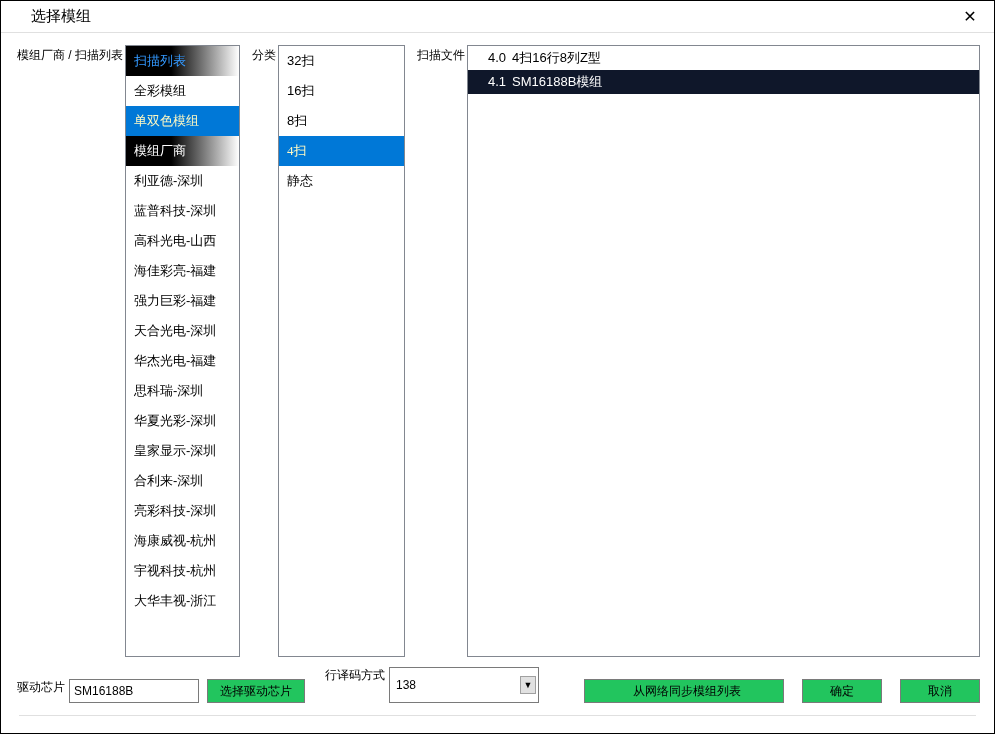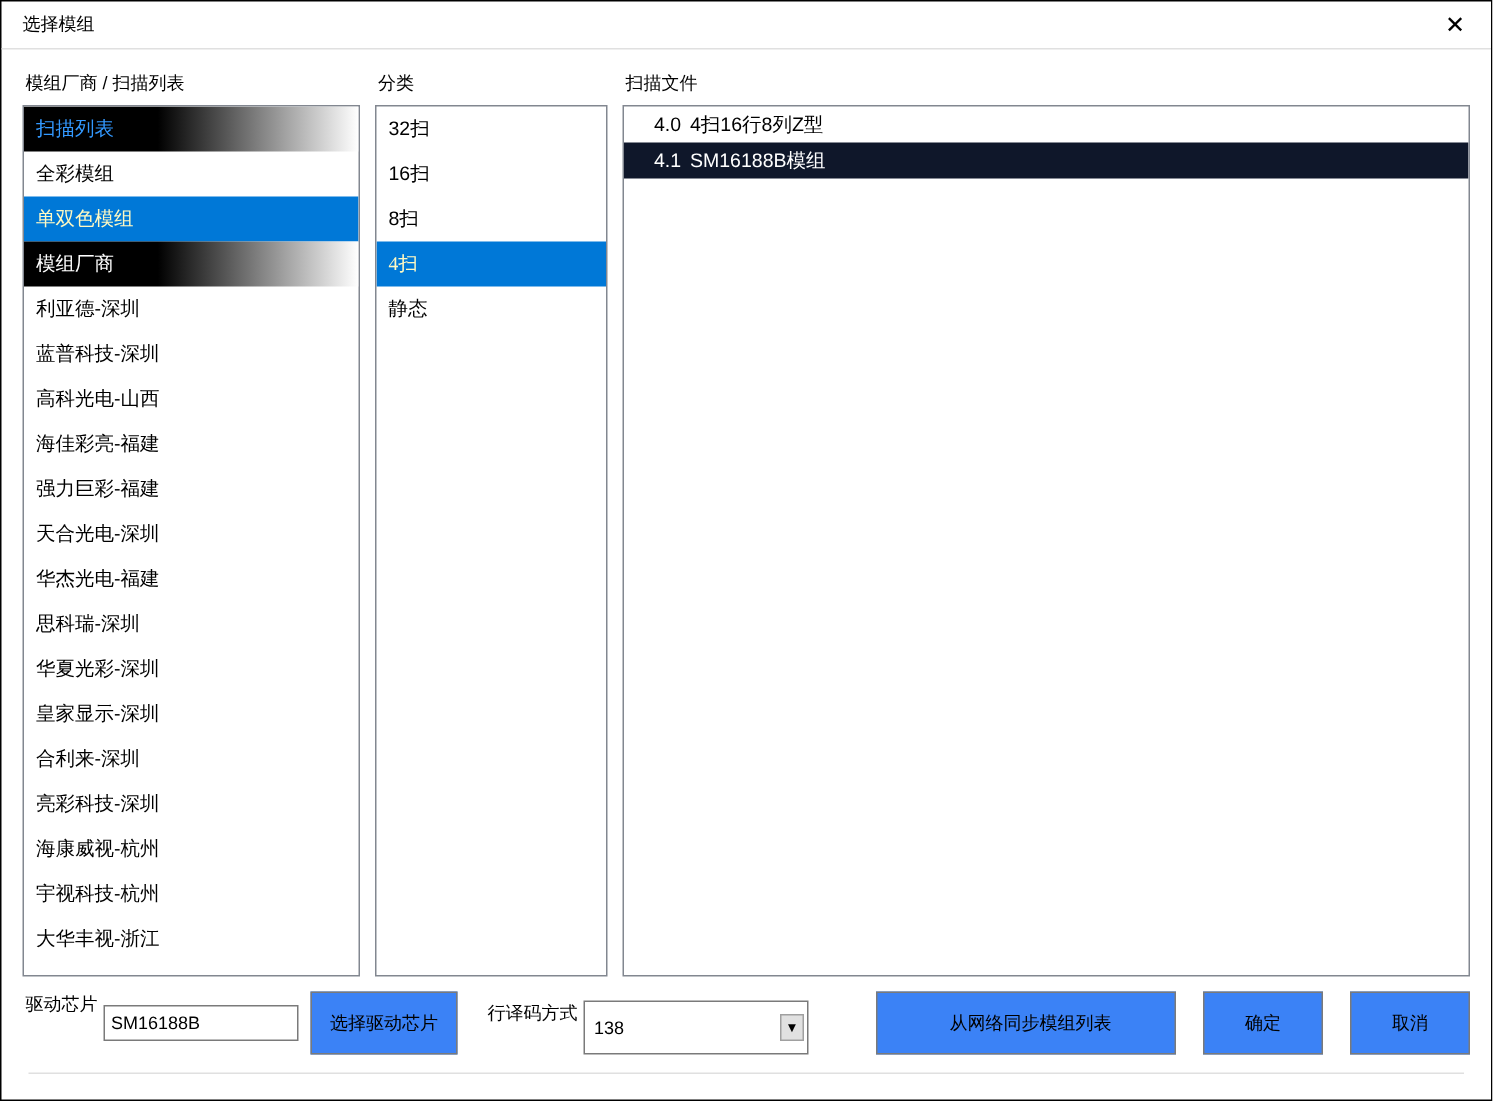--- a/index.html
+++ b/index.html
@@ -1,27 +1,27 @@
 <!DOCTYPE html>
 <html><head>
 <meta charset="utf-8">
 <style>
 * { box-sizing: border-box; margin: 0; padding: 0; }
 body { font-family: "Microsoft YaHei", "SimSun", sans-serif; font-size: 12px; background: #fff; color: #000; }
 
 .window { width: 995px; height: 734px; border: 1px solid #000; background: #fff; position: relative; display: flex; flex-direction: column; }
 
 .titlebar { height: 32px; display: flex; align-items: center; padding: 0 10px 0 14px; border-bottom: 1px solid #e0e0e0; }
-.titlebar .title { flex: 1; font-size: 12px; }
+.titlebar .title { flex: 1; font-size: 15px; margin-left: 16px; }
 .titlebar .close { width: 28px; height: 28px; display: flex; align-items: center; justify-content: center; font-size: 16px; cursor: default; }
 
 .content { flex: 1; padding: 12px 14px 0 14px; display: flex; flex-direction: column; }
 .columns { flex: 1; display: flex; gap: 10px; min-height: 0; }
 
-.col { display: flex; flex-direction: column; min-height: 0; }
+.col { display: flex; min-height: 0; }
 .col-left { width: 225px; }
 .col-mid { width: 155px; }
 .col-right { flex: 1; }
 
 .col-header { font-size: 12px; padding: 2px 2px 6px 2px; }
 
 .listbox { flex: 1; border: 1px solid #828790; background: #fff; overflow-y: scroll; overflow-x: hidden; }
 .listbox.noscroll { overflow-y: hidden; }
 
 .listbox::-webkit-scrollbar { width: 17px; }
@@ -35,21 +35,21 @@
 
 .file-item { height: 24px; line-height: 24px; padding: 0 10px; white-space: nowrap; font-size: 13px; cursor: default; }
 .file-item.selected { background: #0f172a; color: #fff; }
 .file-item .num { display: inline-block; width: 28px; text-align: right; margin-right: 6px; }
 
 .bottom { padding: 10px 0 12px 0; display: flex; align-items: flex-end; gap: 18px; }
 .group { display: flex; flex-direction: row; gap: 4px; }
 .group-label { font-size: 12px; padding-left: 2px; }
 
 .text-input { height: 24px; width: 130px; border: 1px solid #7a7a7a; padding: 0 4px; font-size: 12px; font-family: Liberation Sans, sans-serif; background: #fff; }
-.button { height: 42px; border: 1px solid #7a7a7a; background: #3b82f6; padding: 0 12px; font-size: 12px; font-family: inherit; cursor: default; }
+.button { height: 24px; border: 1px solid #7a7a7a; background: #22c55e; padding: 0 12px; font-size: 12px; font-family: inherit; cursor: default; }
 
 .dropdown { height: 36px; width: 150px; border: 1px solid #7a7a7a; background: #fff; display: flex; align-items: center; padding: 0 2px 0 6px; font-size: 12px; cursor: default; }
 .dropdown .dd-text { flex: 1; }
 .dropdown .dd-arrow { width: 16px; height: 18px; background: #e1e1e1; border: 1px solid #a0a0a0; display: flex; align-items: center; justify-content: center; font-size: 9px; }
 
 .inline-row { display: flex; gap: 8px; align-items: center; }
 .spacer { flex: 1; }
 .btn-wide { width: 200px; padding-left: 18px; }
 .btn-med { width: 80px; padding-left: 12px; }
 

